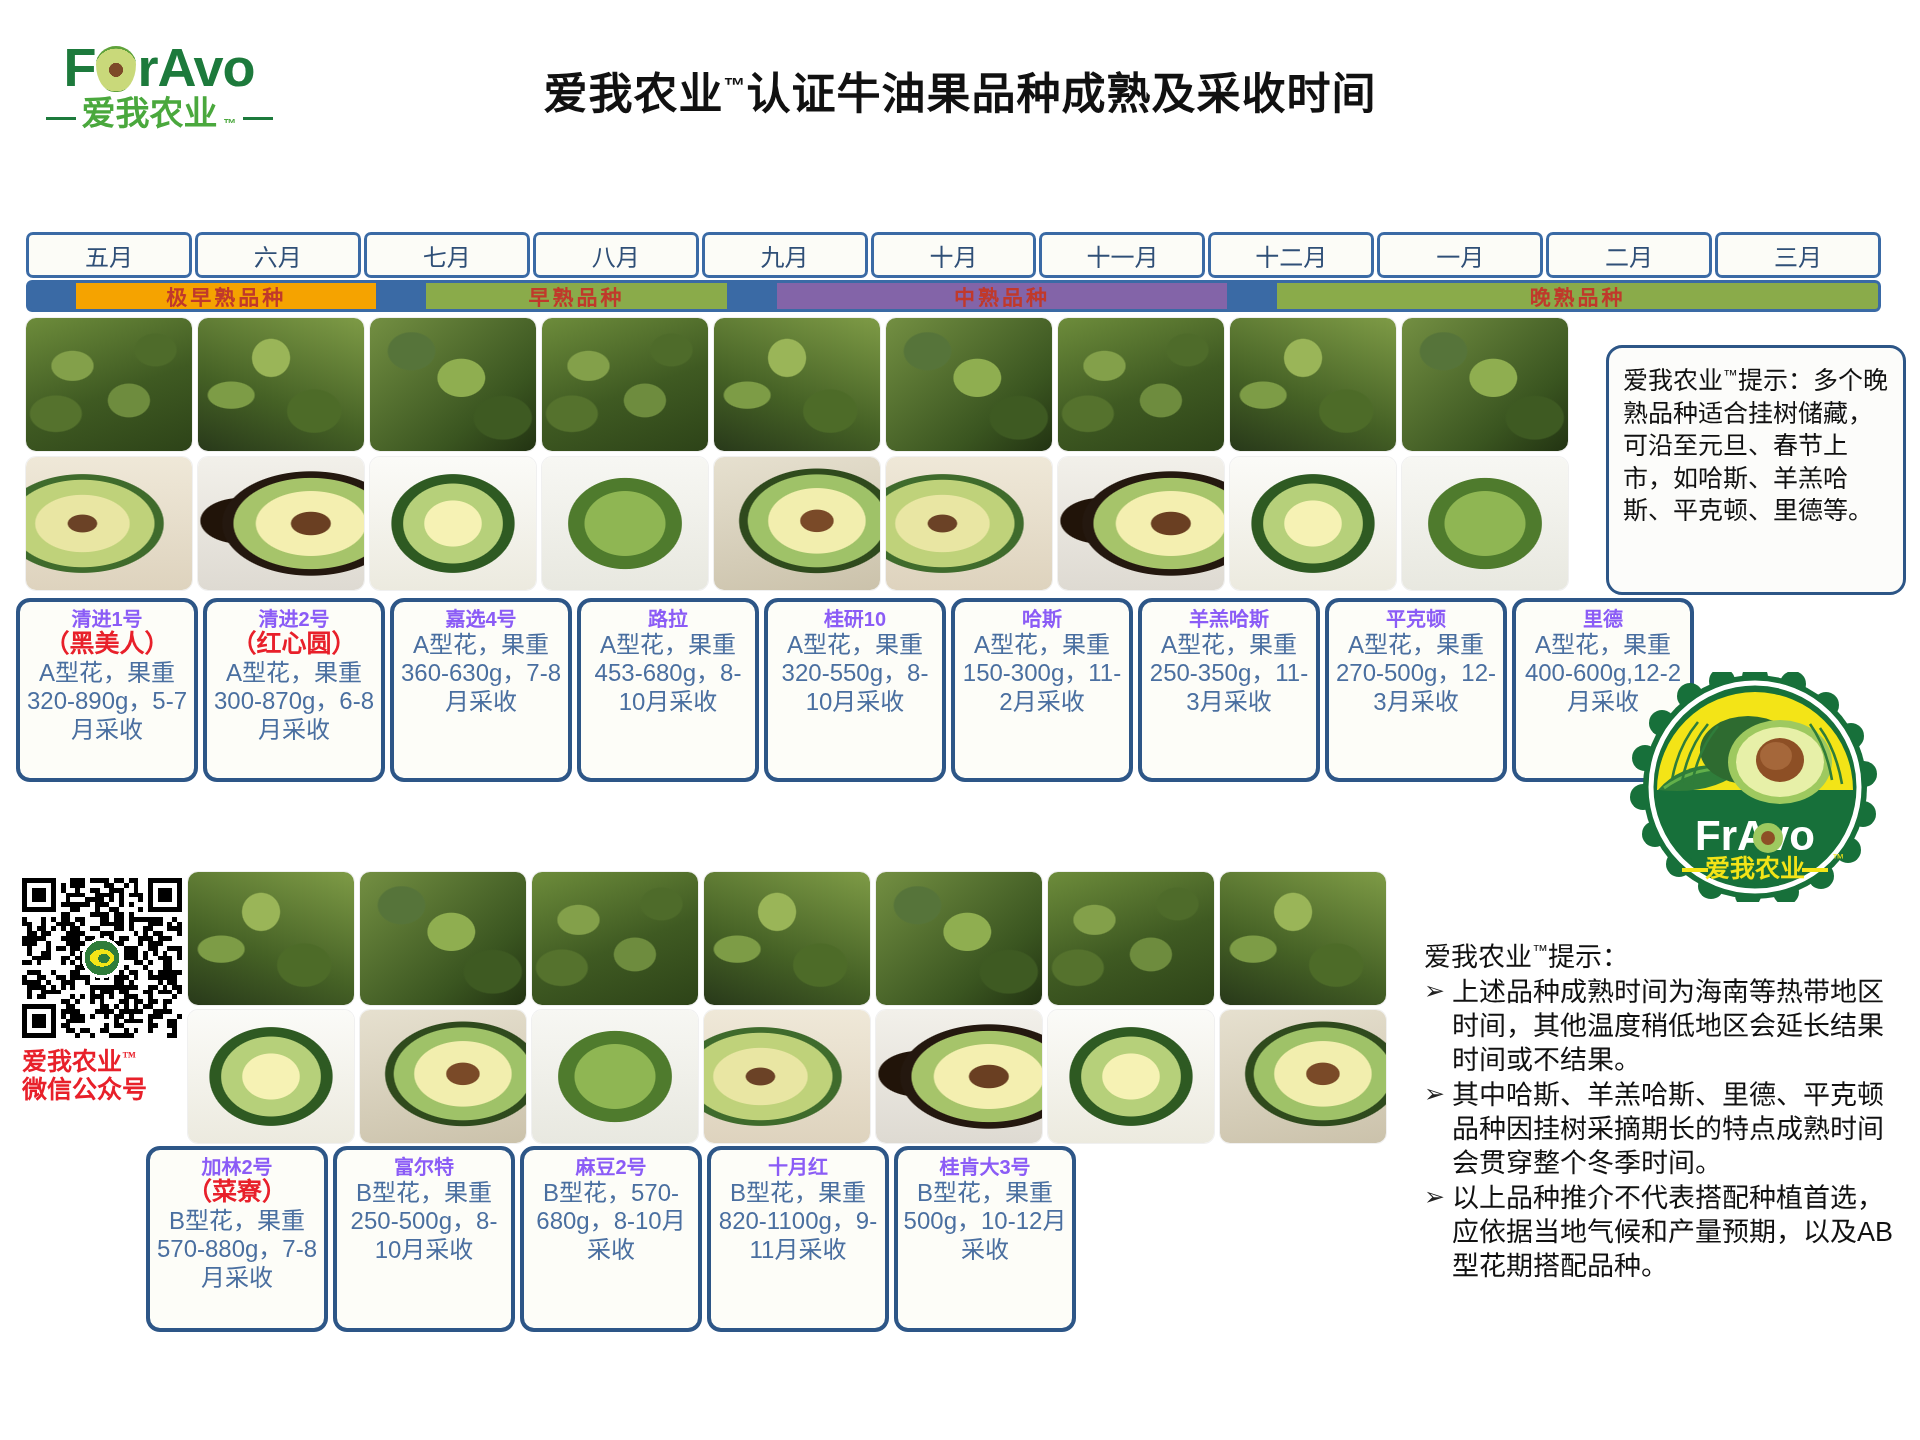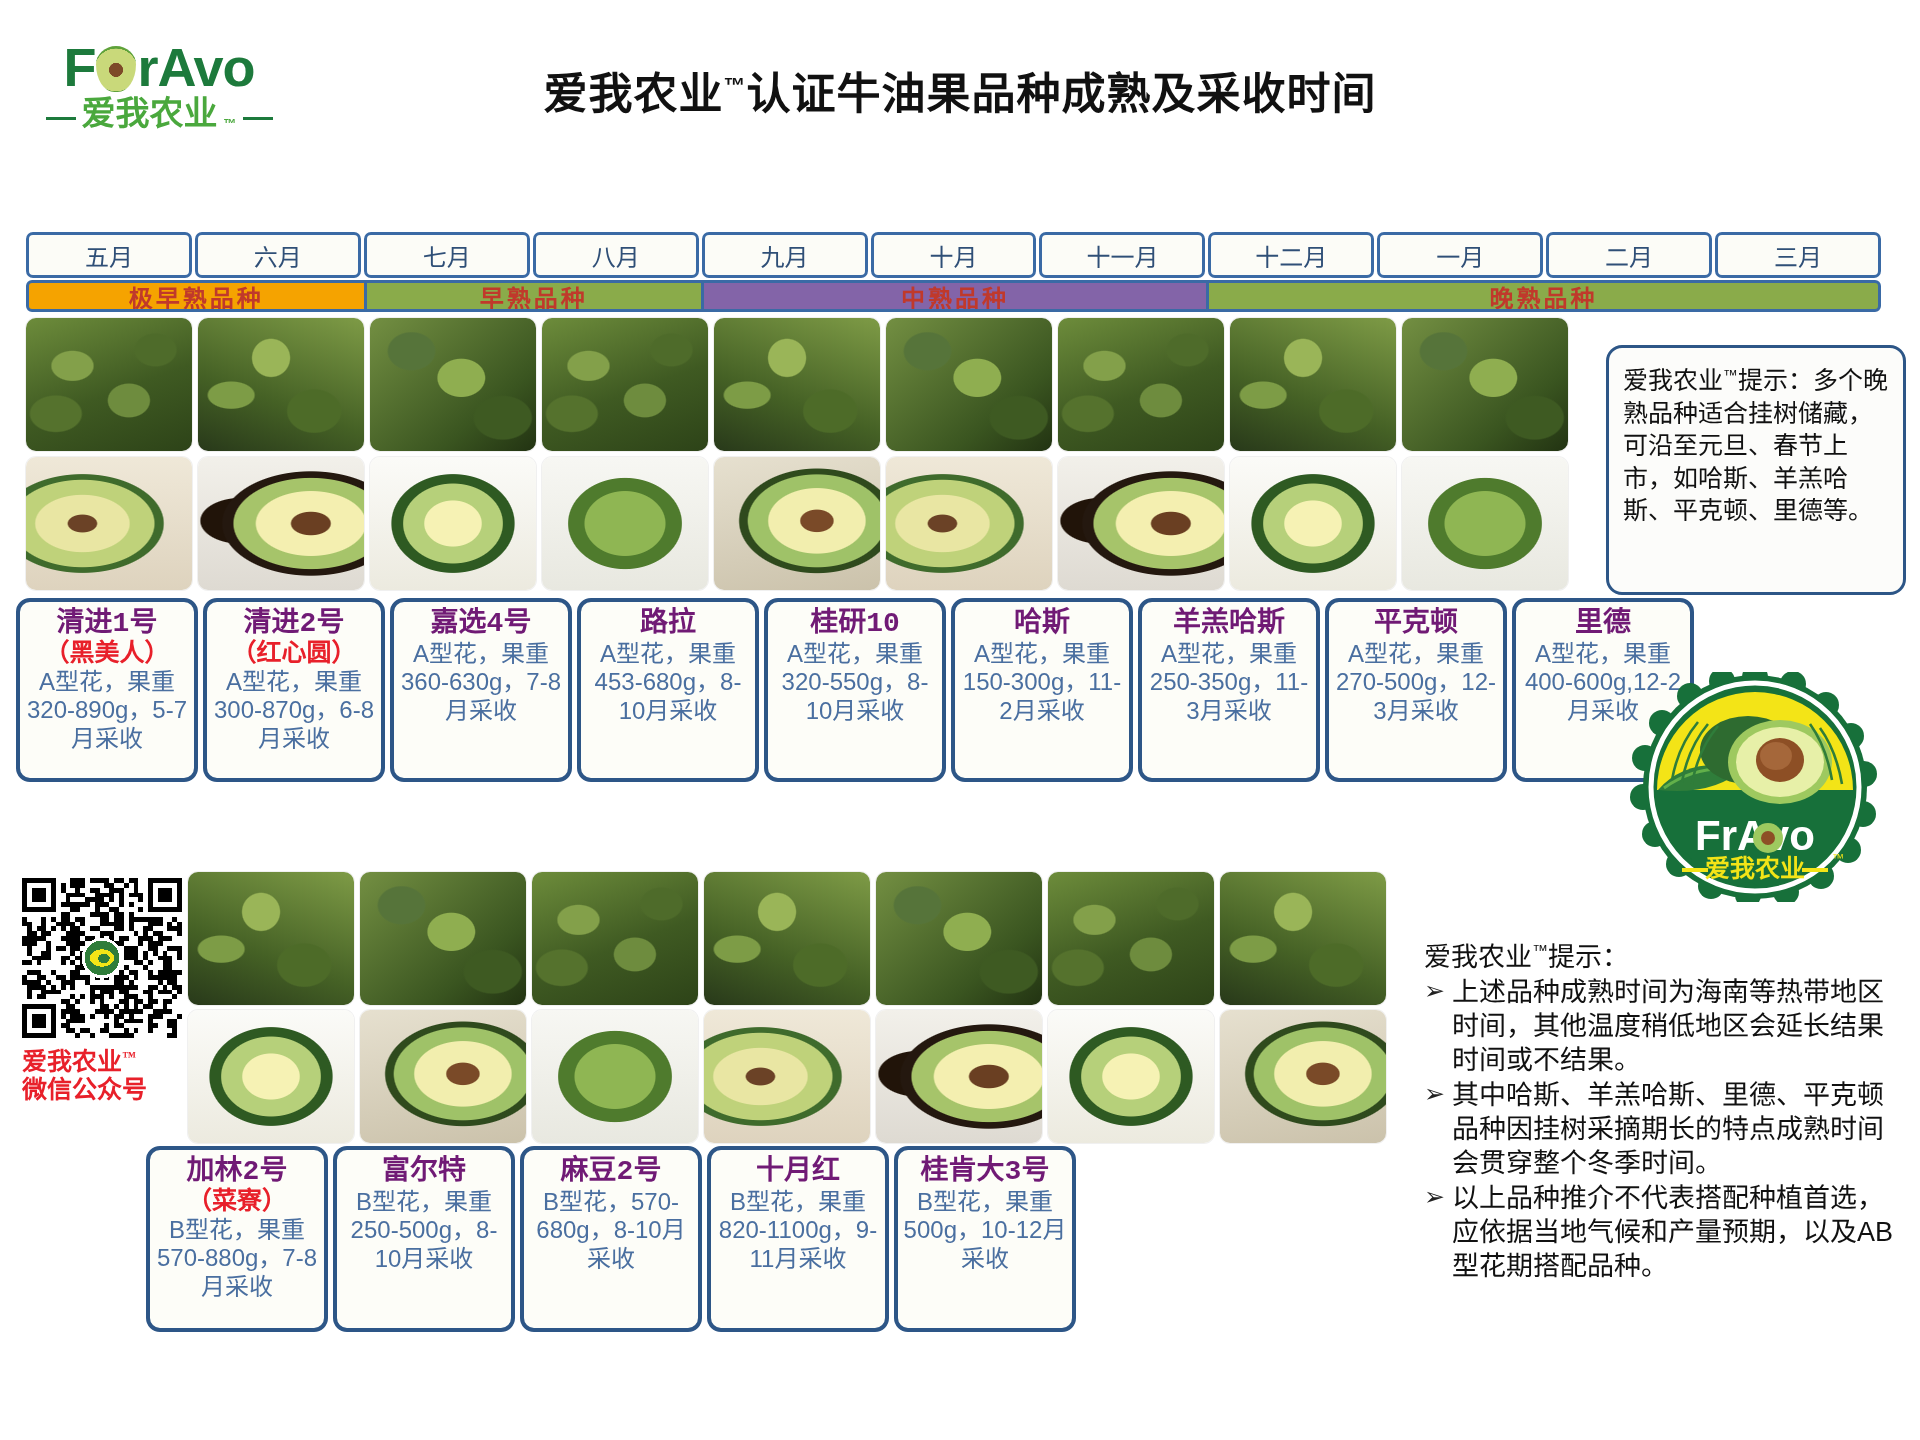--- a/index.html
+++ b/index.html
@@ -51,22 +51,23 @@
     display:flex;align-items:center;justify-content:center;
     font-size:24px;color:#2f4f77;font-family:"Liberation Serif","DejaVu Serif",serif;
   }
   .season-strip{
     position:absolute;left:26px;top:280px;width:1855px;height:32px;
     display:flex;gap:3px;border:3px solid #3a6aa5;border-radius:6px;
     box-sizing:border-box;overflow:hidden;background:#3a6aa5;
   }
   .season-seg{
     display:flex;align-items:center;justify-content:center;
-    font-size:24px;font-weight:bold;color:#c0392b;letter-spacing:3px;
+    font-size:21px;font-weight:bold;color:#c0392b;letter-spacing:3px;
     font-family:Liberation Serif, serif;
+    margin-left:47px;
   }
 
   
   .photo-row{position:absolute;display:flex;gap:6px;}
   .photo{
     border-radius:10px;background-size:cover;background-position:center;
     box-shadow:0 0 0 1px rgba(0,0,0,.06);
   }
 
   
@@ -107,22 +108,22 @@
 
   
   .card-row{position:absolute;display:flex;gap:5px;}
   .v-card{
     border:4px solid #2d5687;border-radius:14px;background:#fdfdf8;
     box-sizing:border-box;padding:6px 5px 4px;
     display:flex;flex-direction:column;align-items:center;justify-content:flex-start;
     text-align:center;overflow:hidden;
   }
   .v-name{
-    color:#701a75;font-weight:bold;font-size:28px;line-height:1.12;
-    font-family:Liberation Mono, monospace;
+    color:#8b5cf6;font-weight:bold;font-size:20px;line-height:1.12;
+    font-family:Liberation Sans, sans-serif;
   }
   .v-alias{
     color:#e8202a;font-weight:bold;font-size:25px;line-height:1.12;
     font-family:"Liberation Serif","DejaVu Serif",serif;
   }
   .v-desc{
     color:#4a6fa0;font-size:24px;line-height:1.17;margin-top:1px;
     font-family:"Liberation Sans","DejaVu Sans",sans-serif;
   }
 

